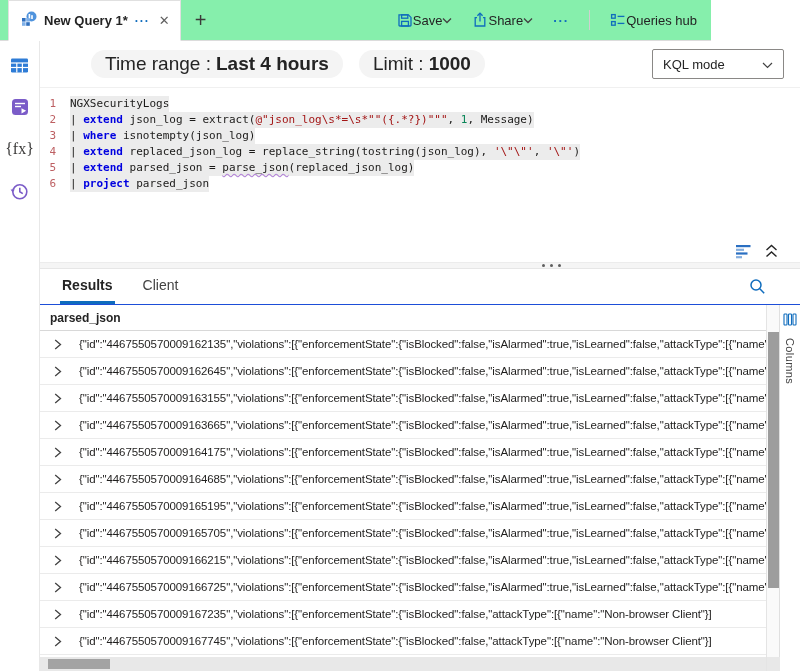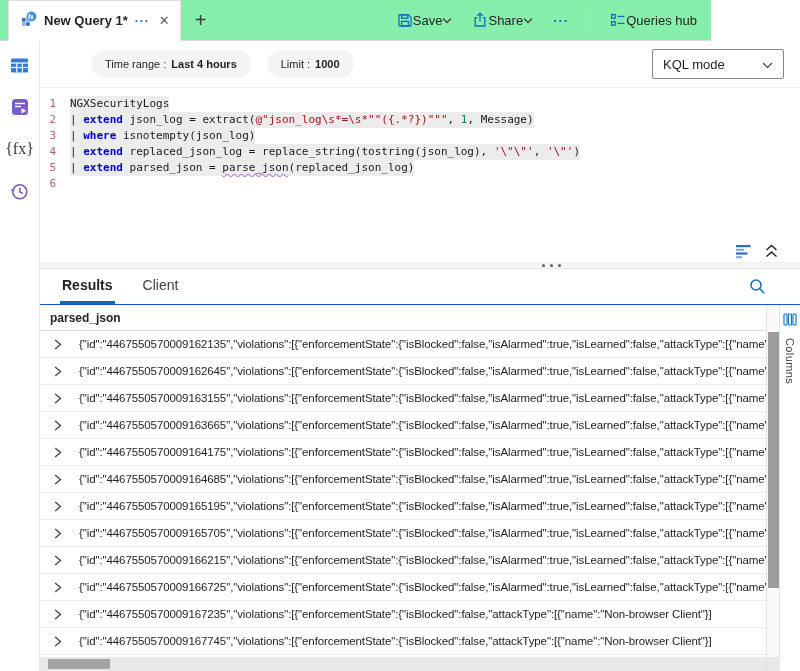--- a/index.html
+++ b/index.html
@@ -32,21 +32,21 @@
   
   .main { position:absolute; left:40px; top:41px; width:760px; height:630px;
     display:flex; flex-direction:column; background:#fff; }
 
   .toolbar { height:47px; display:flex; align-items:center; padding:0 16px 0 35px;
     border-bottom:1px solid #f0f0f0; }
   .run-btn { width:74px; height:30px; background:var(--run); border:1px solid #1e5ca8; border-radius:2px;
     box-shadow:inset 0 0 0 1px rgba(255,255,255,.55); color:#fff; font-size:13px; font-weight:bold;
     display:flex; align-items:center; justify-content:center; gap:7px; cursor:pointer; }
   .pill { margin-left:16px; height:28px; background:#f4f4f4; border-radius:14px; padding:0 14px;
-    display:flex; align-items:center; font-size:11px; cursor:pointer; white-space:nowrap; }
+    display:flex; align-items:center; font-size:19px; cursor:pointer; white-space:nowrap; }
   .pill b { font-weight:bold; margin-left:5px; }
   .mode-select { margin-left:auto; width:132px; height:30px; border:1px solid #8a8886; border-radius:2px;
     display:flex; align-items:center; justify-content:space-between; padding:0 10px; font-size:13px; cursor:pointer; }
 
   
   .editor { height:152px; padding-top:8px; font-family:"DejaVu Sans Mono", monospace; font-size:11px; cursor:text; }
   .code-line { display:flex; height:16px; line-height:16px; }
   .line-num { width:30px; text-align:right; padding-right:14px; color:#bd5f62; flex:none; }
   .code-content { background:#ececec; white-space:pre; }
   .tk-kw { color:#0000e0; font-weight:600; }
@@ -229,20 +229,21 @@
         <div class="code-line">
           <span class="line-num">4</span>
           <span class="code-content"><span class="tk-plain">| </span><span class="tk-kw">extend</span><span class="tk-plain"> replaced_json_log = replace_string(tostring(json_log), </span><span class="tk-str">'\"\"'</span><span class="tk-plain">, </span><span class="tk-str">'\"'</span><span class="tk-plain">)</span></span>
         </div>
         <div class="code-line">
           <span class="line-num">5</span>
           <span class="code-content"><span class="tk-plain">| </span><span class="tk-kw">extend</span><span class="tk-plain"> parsed_json = </span><span class="tk-sq">parse_json</span><span class="tk-plain">(replaced_json_log)</span></span>
         </div>
         <div class="code-line">
           <span class="line-num">6</span>
+          <span class="code-content"><span class="tk-plain">| </span><span class="tk-kw">project</span><span class="tk-plain"> parsed_json</span></span>
         </div>
       </div>
   </div>
 
   <div class="editor-foot">
     <span class="ibtn">
       <svg width="18" height="15" viewBox="0 0 18 15">
         <rect x="1" y="1" width="14.5" height="2.2" fill="#2a6fc2"></rect>
         <rect x="1" y="4.7" width="8" height="2.2" fill="#85aede"></rect>
         <rect x="1" y="8.4" width="11.5" height="2.2" fill="#2a6fc2"></rect>

